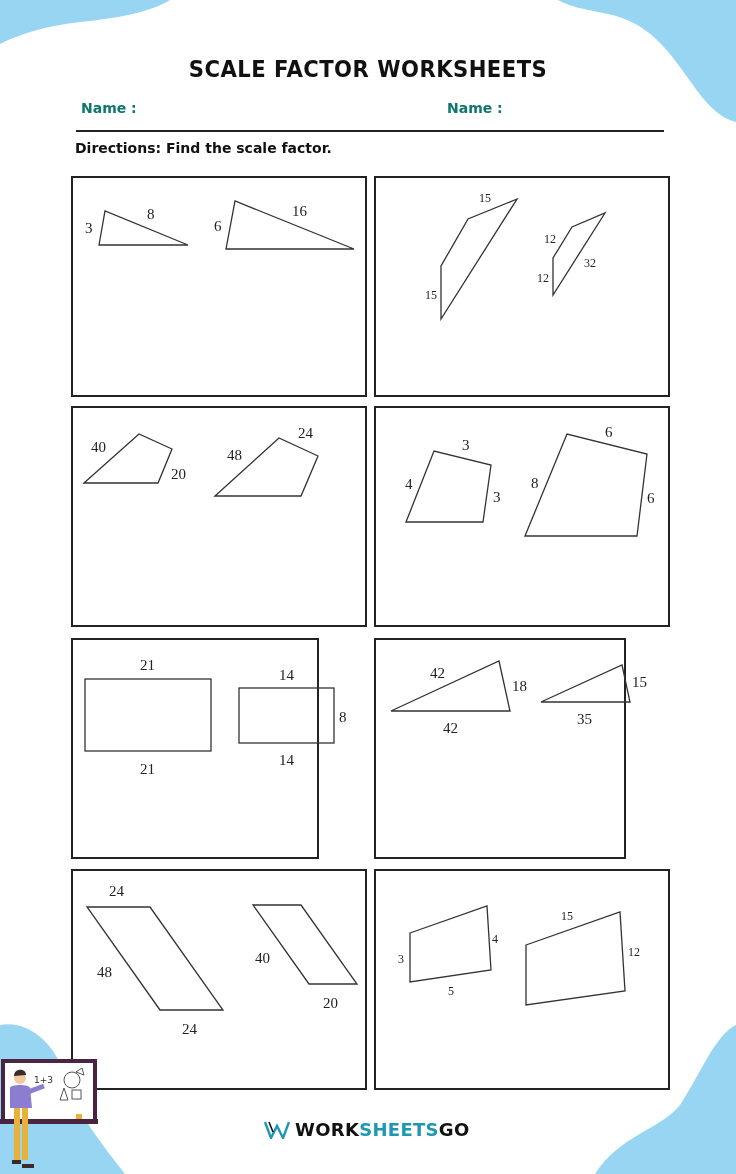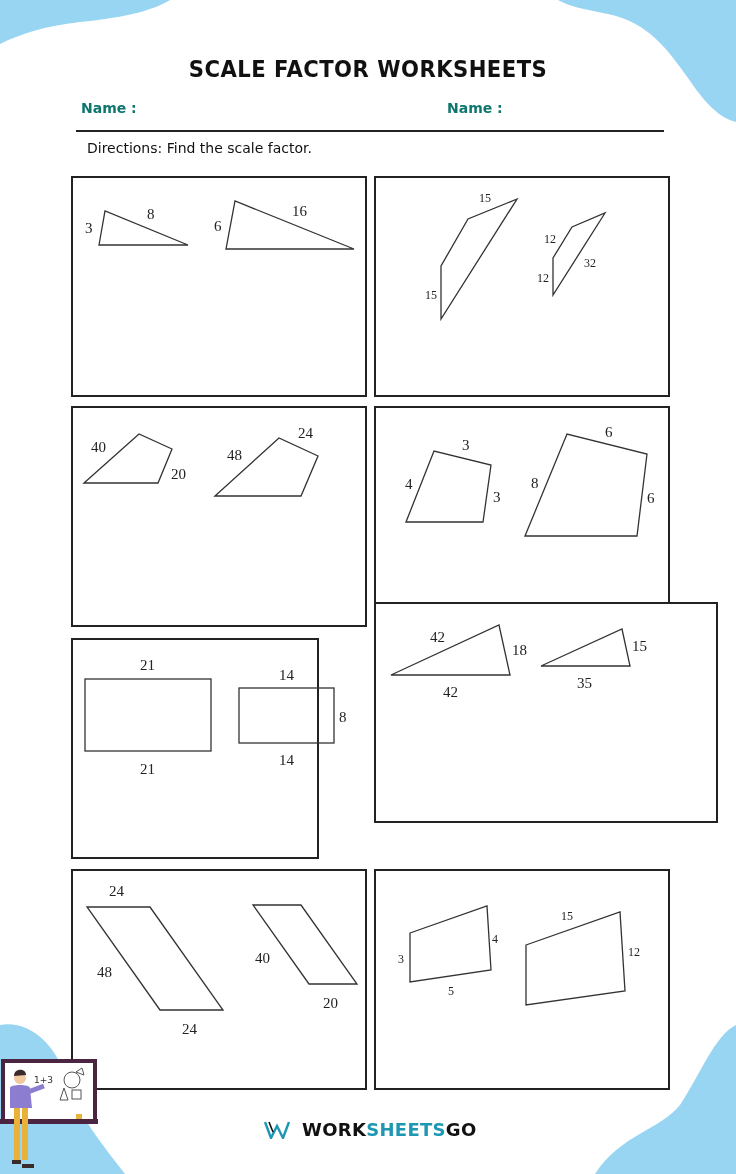--- a/index.html
+++ b/index.html
@@ -1,27 +1,27 @@
 <!DOCTYPE html>
 <html><head>
 <meta charset="utf-8">
 <style>
   html,body{margin:0;padding:0;}
   body{width:736px;height:1174px;position:relative;overflow:hidden;background:#ffffff;font-family:"DejaVu Sans",sans-serif;}
   .blob{position:absolute;}
   .title{position:absolute;left:0;width:736px;top:56px;text-align:center;font-family:"DejaVu Sans",sans-serif;font-weight:bold;font-size:23px;letter-spacing:0.5px;color:#111;transform:scaleX(0.92);}
   .lbl{position:absolute;font-family:"DejaVu Sans",sans-serif;font-weight:bold;font-size:14px;color:#0f766e;}
   .rule{position:absolute;left:76px;width:588px;top:130px;height:2px;background:#222;}
-  .dir{position:absolute;left:75px;top:140px;font-family:"DejaVu Sans",sans-serif;font-weight:normal;font-size:14px;color:#111;margin-left:12px;}
+  .dir{position:absolute;left:75px;top:140px;font-family:"DejaVu Sans",sans-serif;font-weight:bold;font-size:14px;color:#111;}
   .box{position:absolute;border:2px solid #222;background:#fff;box-sizing:border-box;}
   .box svg{position:absolute;left:0;top:0;}
   .box svg text{font-family:"Liberation Serif",serif;font-size:15px;fill:#222;}
   .box svg .sm{font-size:12px;}
   .shape{fill:none;stroke:#333;stroke-width:1.3;}
-  .logo{position:absolute;left:264px;top:1119px;display:flex;align-items:center;gap:12px;font-family:"DejaVu Sans",sans-serif;font-weight:bold;font-size:18px;letter-spacing:0.3px;}
+  .logo{position:absolute;left:264px;top:1119px;display:flex;align-items:center;gap:5px;font-family:"DejaVu Sans",sans-serif;font-weight:bold;font-size:18px;letter-spacing:0.3px;}
   .logo .w{color:#111;}
   .logo .s{color:#1e97b3;}
   .illus{position:absolute;left:0;top:1058px;}
 </style>
 </head>
 <body>
 
 <svg class="blob" style="left:0;top:0" width="200" height="50" viewBox="0 0 200 50">
   <path d="M0,0 L170,0 C150,12 120,18 80,22 C45,26 20,34 0,44 Z" fill="#97d5f2"></path>
 </svg>
@@ -93,21 +93,21 @@
     <rect class="shape" x="12" y="39" width="126" height="72"></rect>
     <text x="67" y="30">21</text>
     <text x="67" y="134">21</text>
     <rect class="shape" x="166" y="48" width="95" height="55"></rect>
     <text x="206" y="40">14</text>
     <text x="266" y="82">8</text>
     <text x="206" y="125">14</text>
   </svg>
 </div>
 
-<div class="box" style="left:374px;top:602px;width:344px;height:221px">
+<div class="box" style="left:374px;top:638px;width:252px;height:221px">
   <svg width="296" height="221">
     <polygon class="shape" points="15,71 123,21 134,71"></polygon>
     <text x="54" y="38">42</text>
     <text x="136" y="51">18</text>
     <text x="67" y="93">42</text>
     <polygon class="shape" points="165,62 246,25 254,62"></polygon>
     <text x="256" y="47">15</text>
     <text x="201" y="84">35</text>
   </svg>
 </div>

